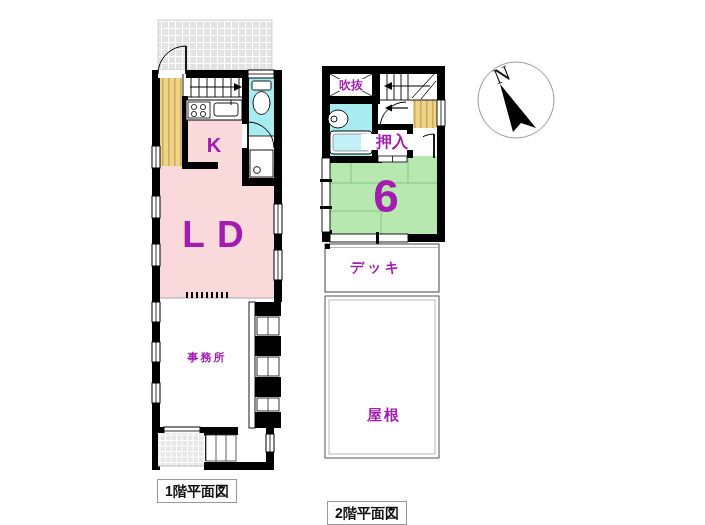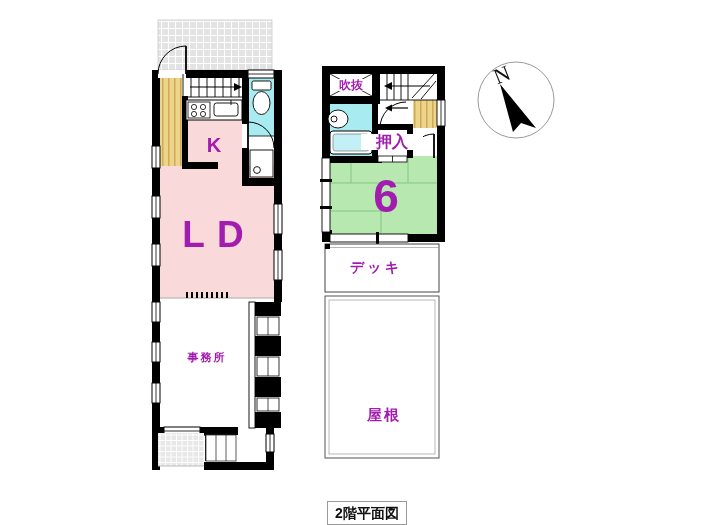--- a/index.html
+++ b/index.html
@@ -293,16 +293,17 @@
 
   <div class="lbl lbl-k">K</div>
   <div class="lbl lbl-ld">LD</div>
   <div class="lbl lbl-of">事務所</div>
   <div class="lbl lbl-vd">吹抜</div>
   <div class="lbl lbl-cl">押入</div>
   <div class="lbl lbl-6">6</div>
   <div class="lbl lbl-dk">デッキ</div>
   <div class="lbl lbl-rf">屋根</div>
 
+  <div class="cap cap-1f">1階平面図</div>
   <div class="cap cap-2f">2階平面図</div>
 
   <div class="north">N</div>
 </div>
 
 </body></html>

